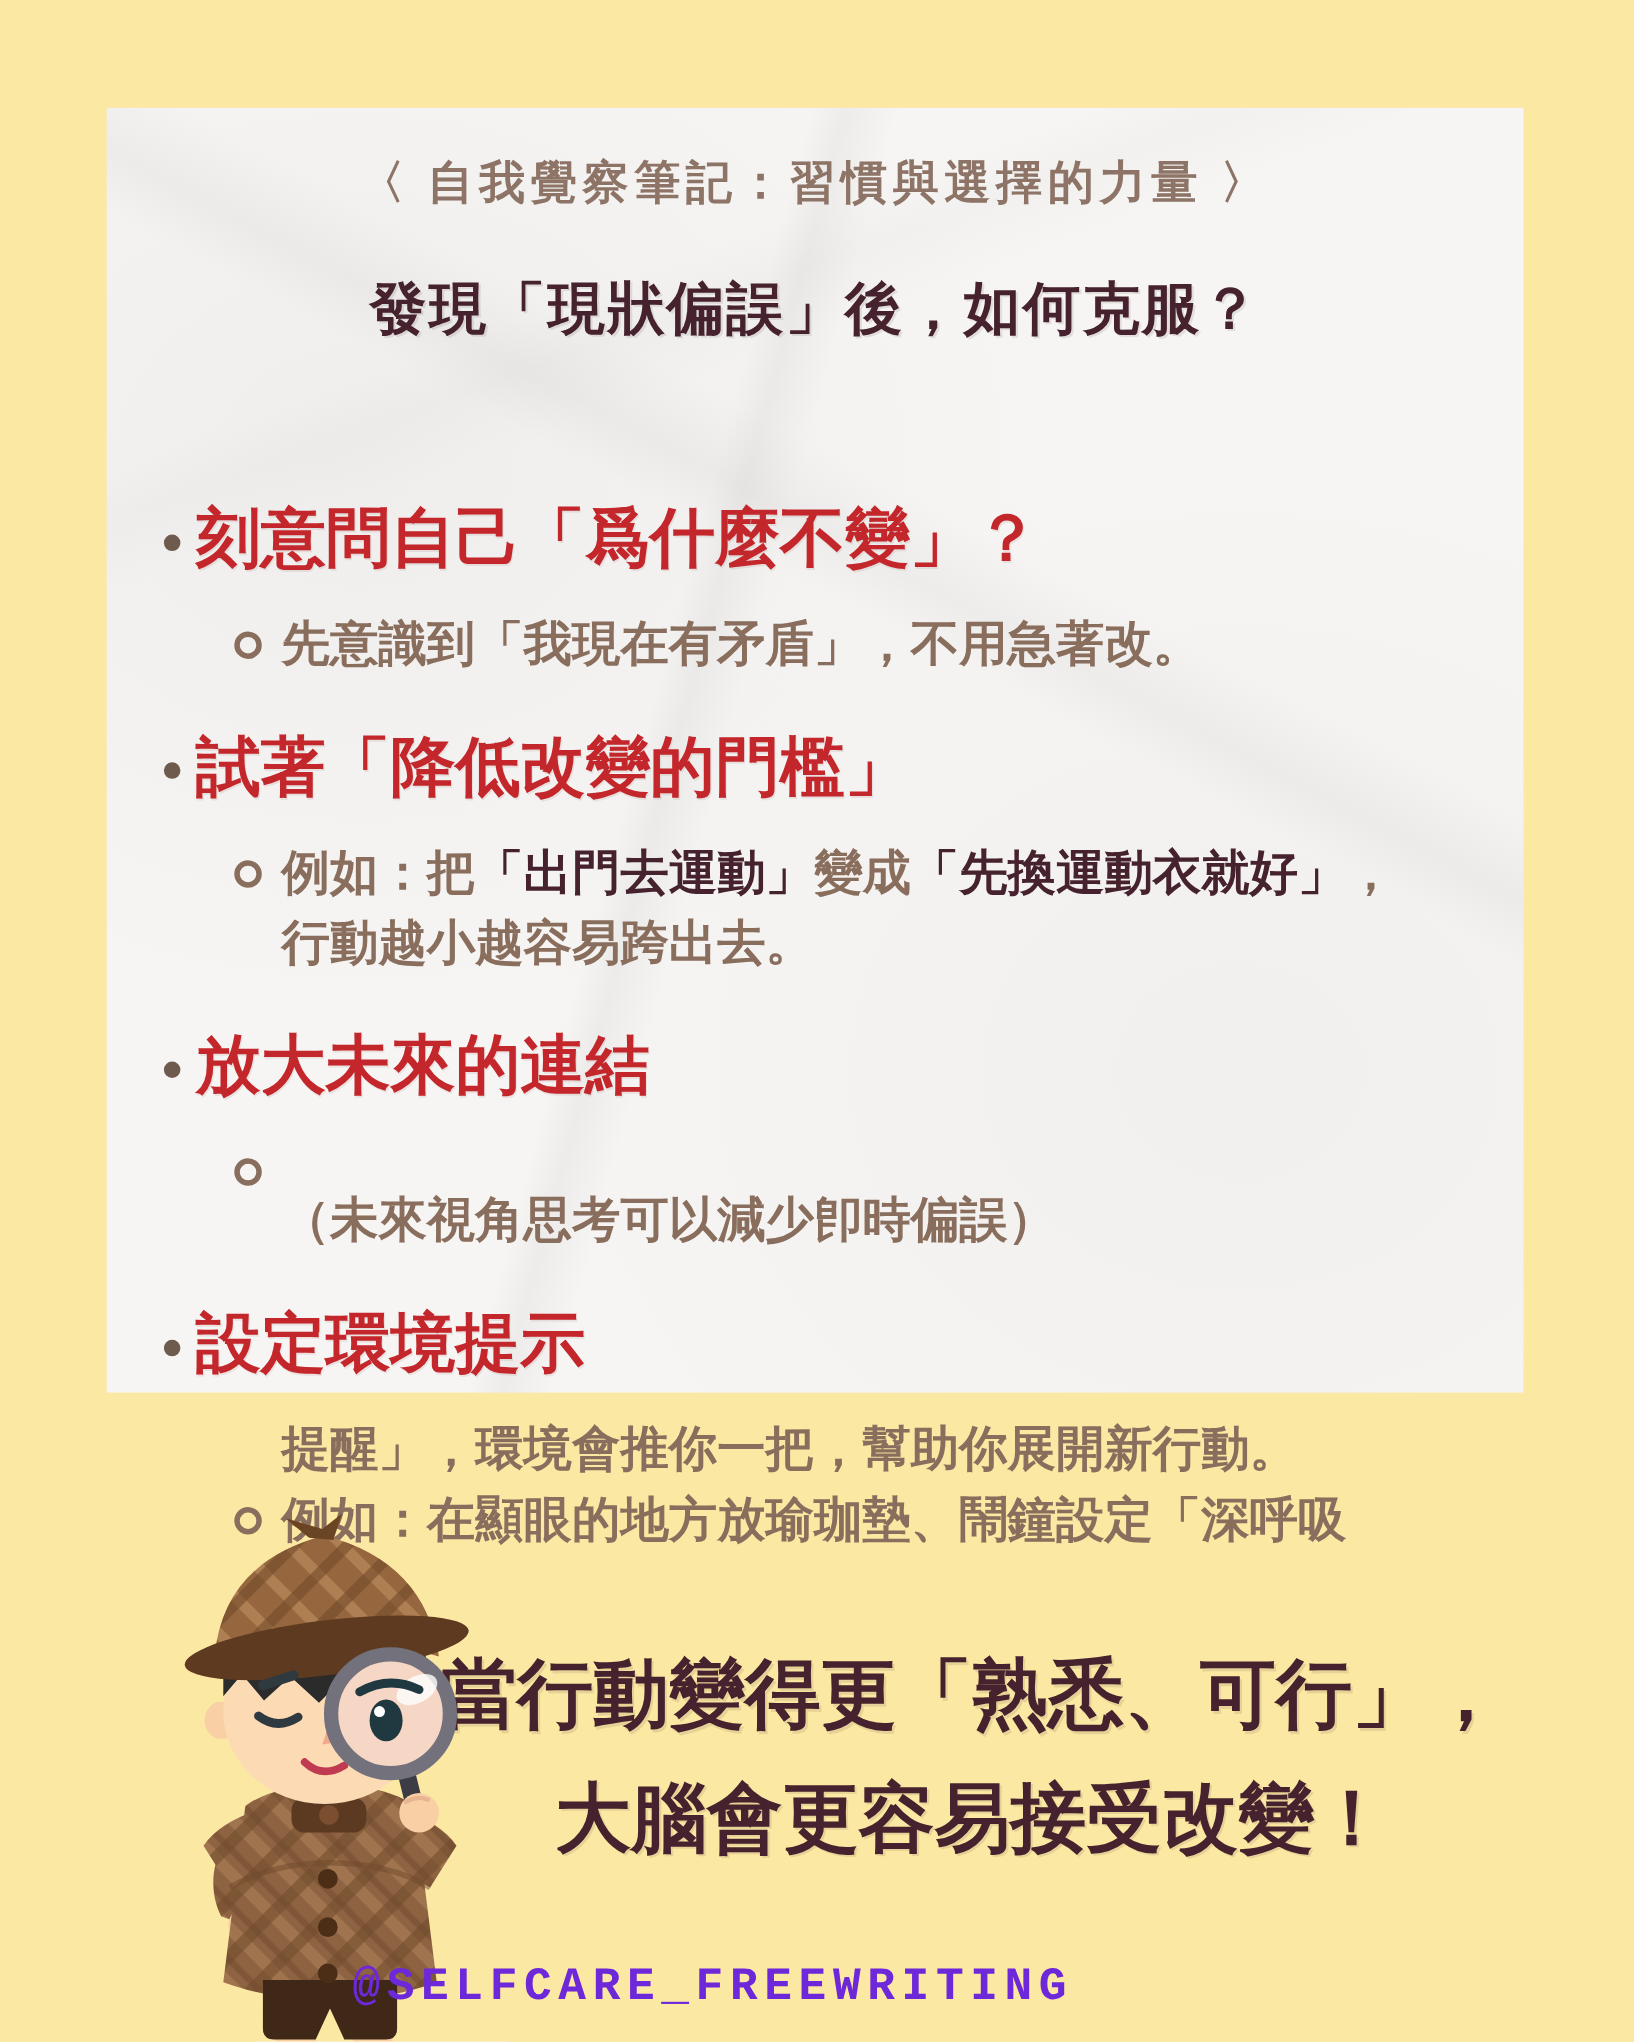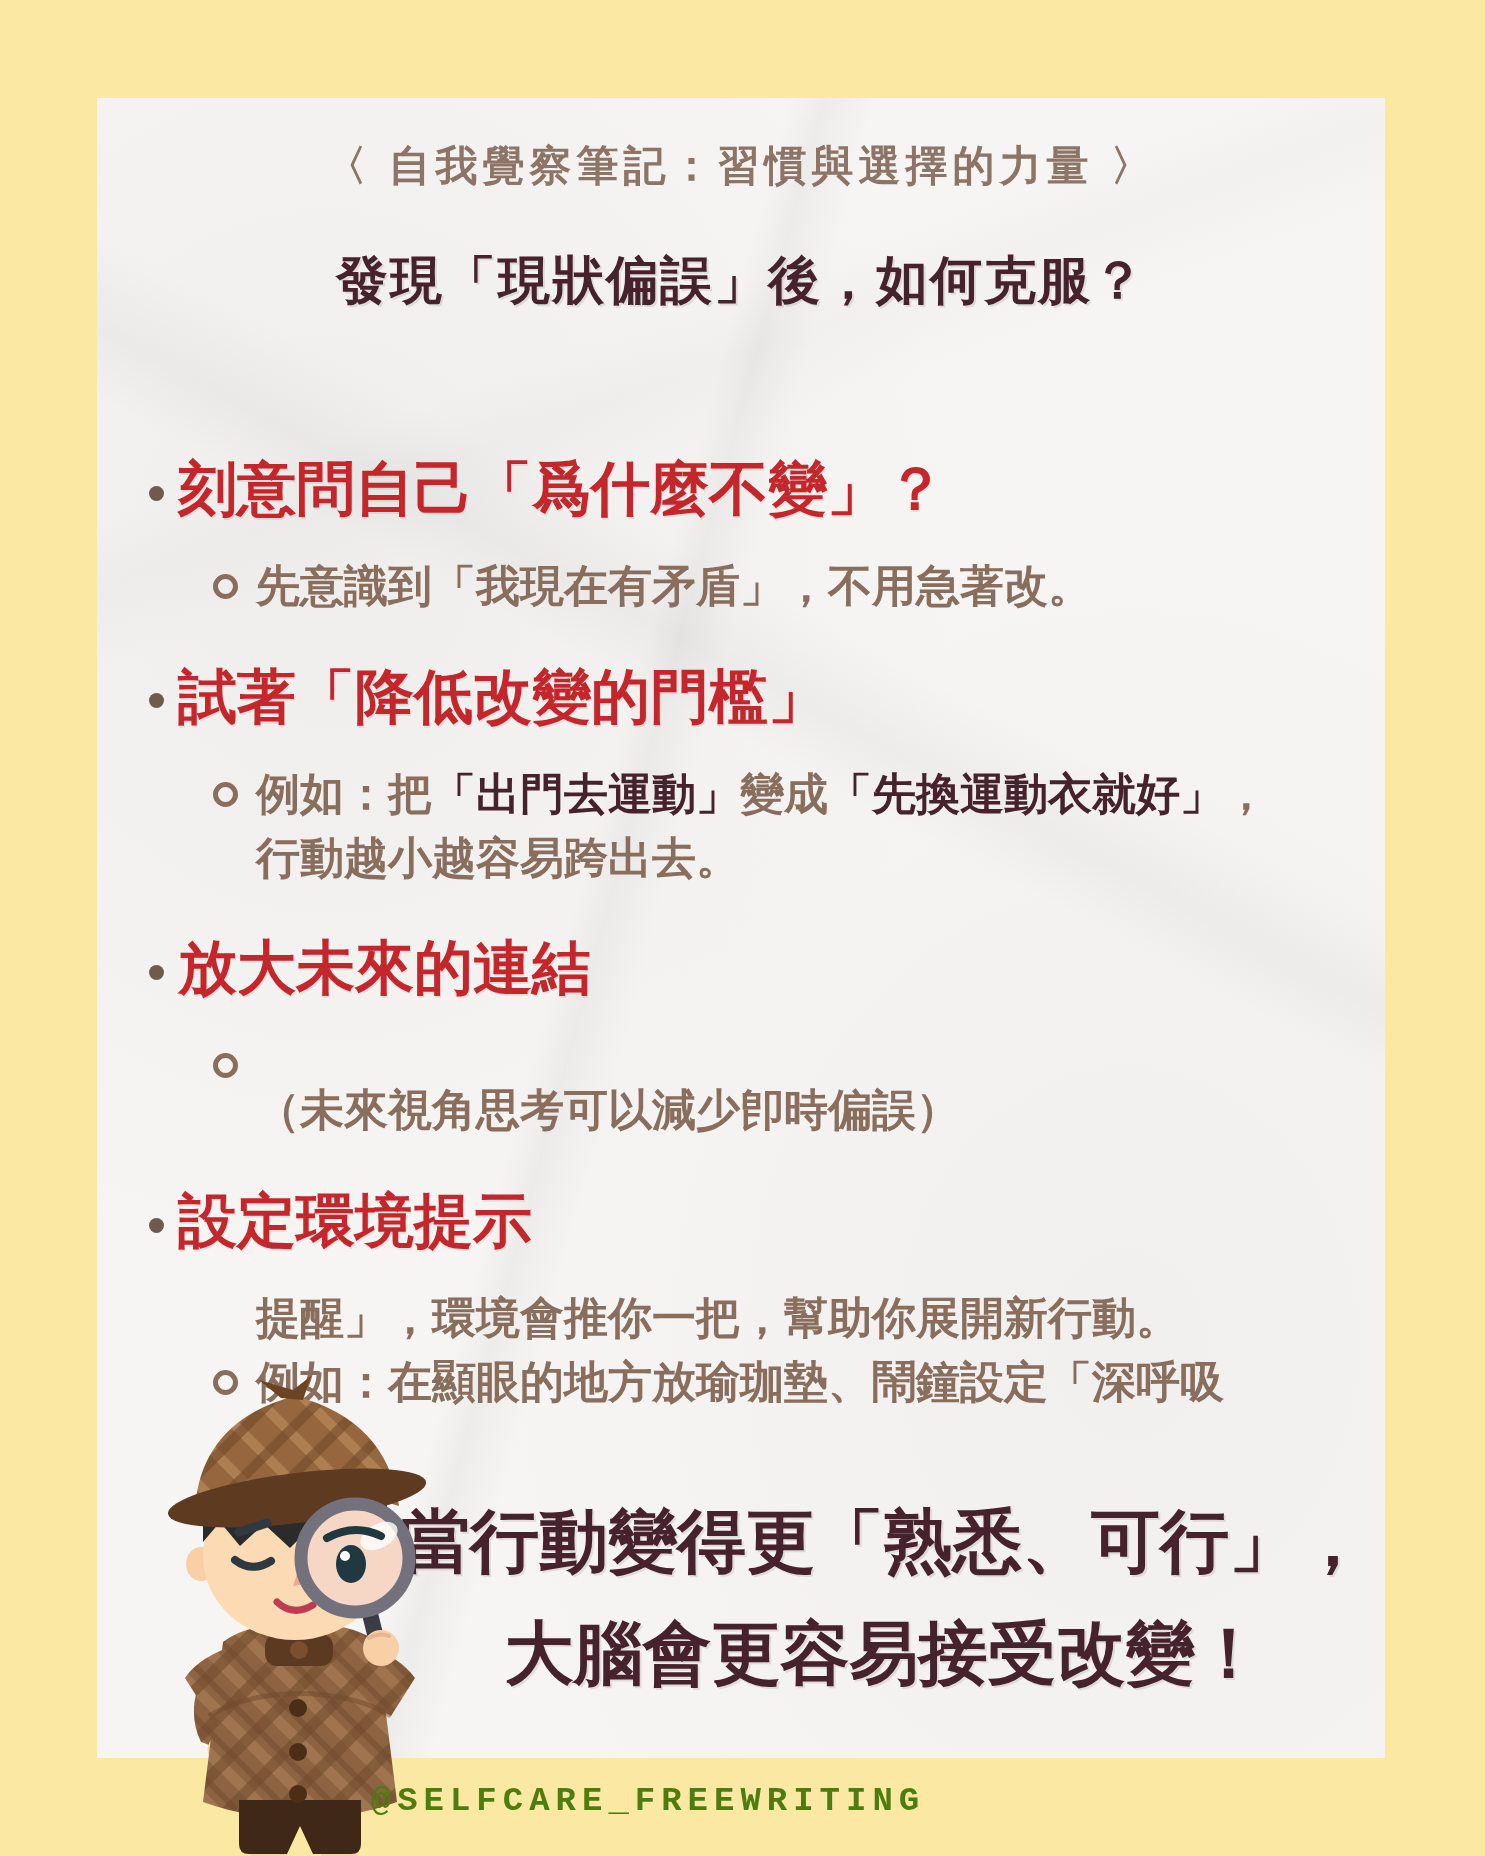--- a/index.html
+++ b/index.html
@@ -3,28 +3,29 @@
 <meta charset="utf-8">
 <style>
   html,body{margin:0;padding:0;}
   body{
     width:1485px;height:1856px;position:relative;overflow:hidden;
     background:#FBE8A3;
     font-family:"Liberation Sans", sans-serif;
     -webkit-font-smoothing:antialiased;
   }
   .paper{
-    position:absolute;left:97px;top:98px;width:1288px;height:1660px;
+    position:absolute;left:97px;top:98px;width:1288px;height:1168px;
     background-color:#F6F5F3;
     background-image:
       linear-gradient(105deg, transparent 40%, rgba(175,175,175,.13) 42%, transparent 45%),
       linear-gradient(28deg, transparent 58%, rgba(170,170,170,.10) 61%, transparent 65%),
       linear-gradient(160deg, transparent 20%, rgba(190,190,190,.08) 23%, transparent 27%),
       radial-gradient(ellipse at 18% 28%, rgba(195,195,195,.14), transparent 42%),
       radial-gradient(ellipse at 80% 75%, rgba(200,200,200,.12), transparent 45%);
+    font-family: Liberation Serif, serif;
   }
   .series-title{
     position:absolute;left:0;top:40px;width:100%;
     text-align:center;font-size:42px;font-weight:bold;
     color:#8D7466;letter-spacing:5px;
   }
   .main-title{
     position:absolute;left:0;top:148px;width:100%;
     text-align:center;font-size:52px;font-weight:bold;
     color:#45222D;letter-spacing:2px;
@@ -58,21 +59,21 @@
   .conclusion{
     position:absolute;left:300px;right:14px;top:1388px;
     text-align:center;font-size:69px;font-weight:bold;color:#45222D;
     line-height:1.62;white-space:nowrap;
     text-shadow:2px 2px 0 rgba(80,60,60,.12);
   }
   .footer-handle{
     position:absolute;left:0;top:1782px;width:1296px;
     text-align:center;
     font-family:"Liberation Mono","DejaVu Sans Mono",monospace;
-    font-weight:bold;font-size:34px;letter-spacing:6px;color:#4d7c0f;
+    font-weight:bold;font-size:42px;letter-spacing:6px;color:#6d28d9;
   }
   .detective{position:absolute;left:145px;top:1376px;width:310px;height:480px;}
 </style>
 </head>
 <body>
 
 <div class="paper">
 
   <div class="series-title">〈 自我覺察筆記：習慣與選擇的力量 〉</div>
   <div class="main-title">發現「現狀偏誤」後，如何克服？</div>

